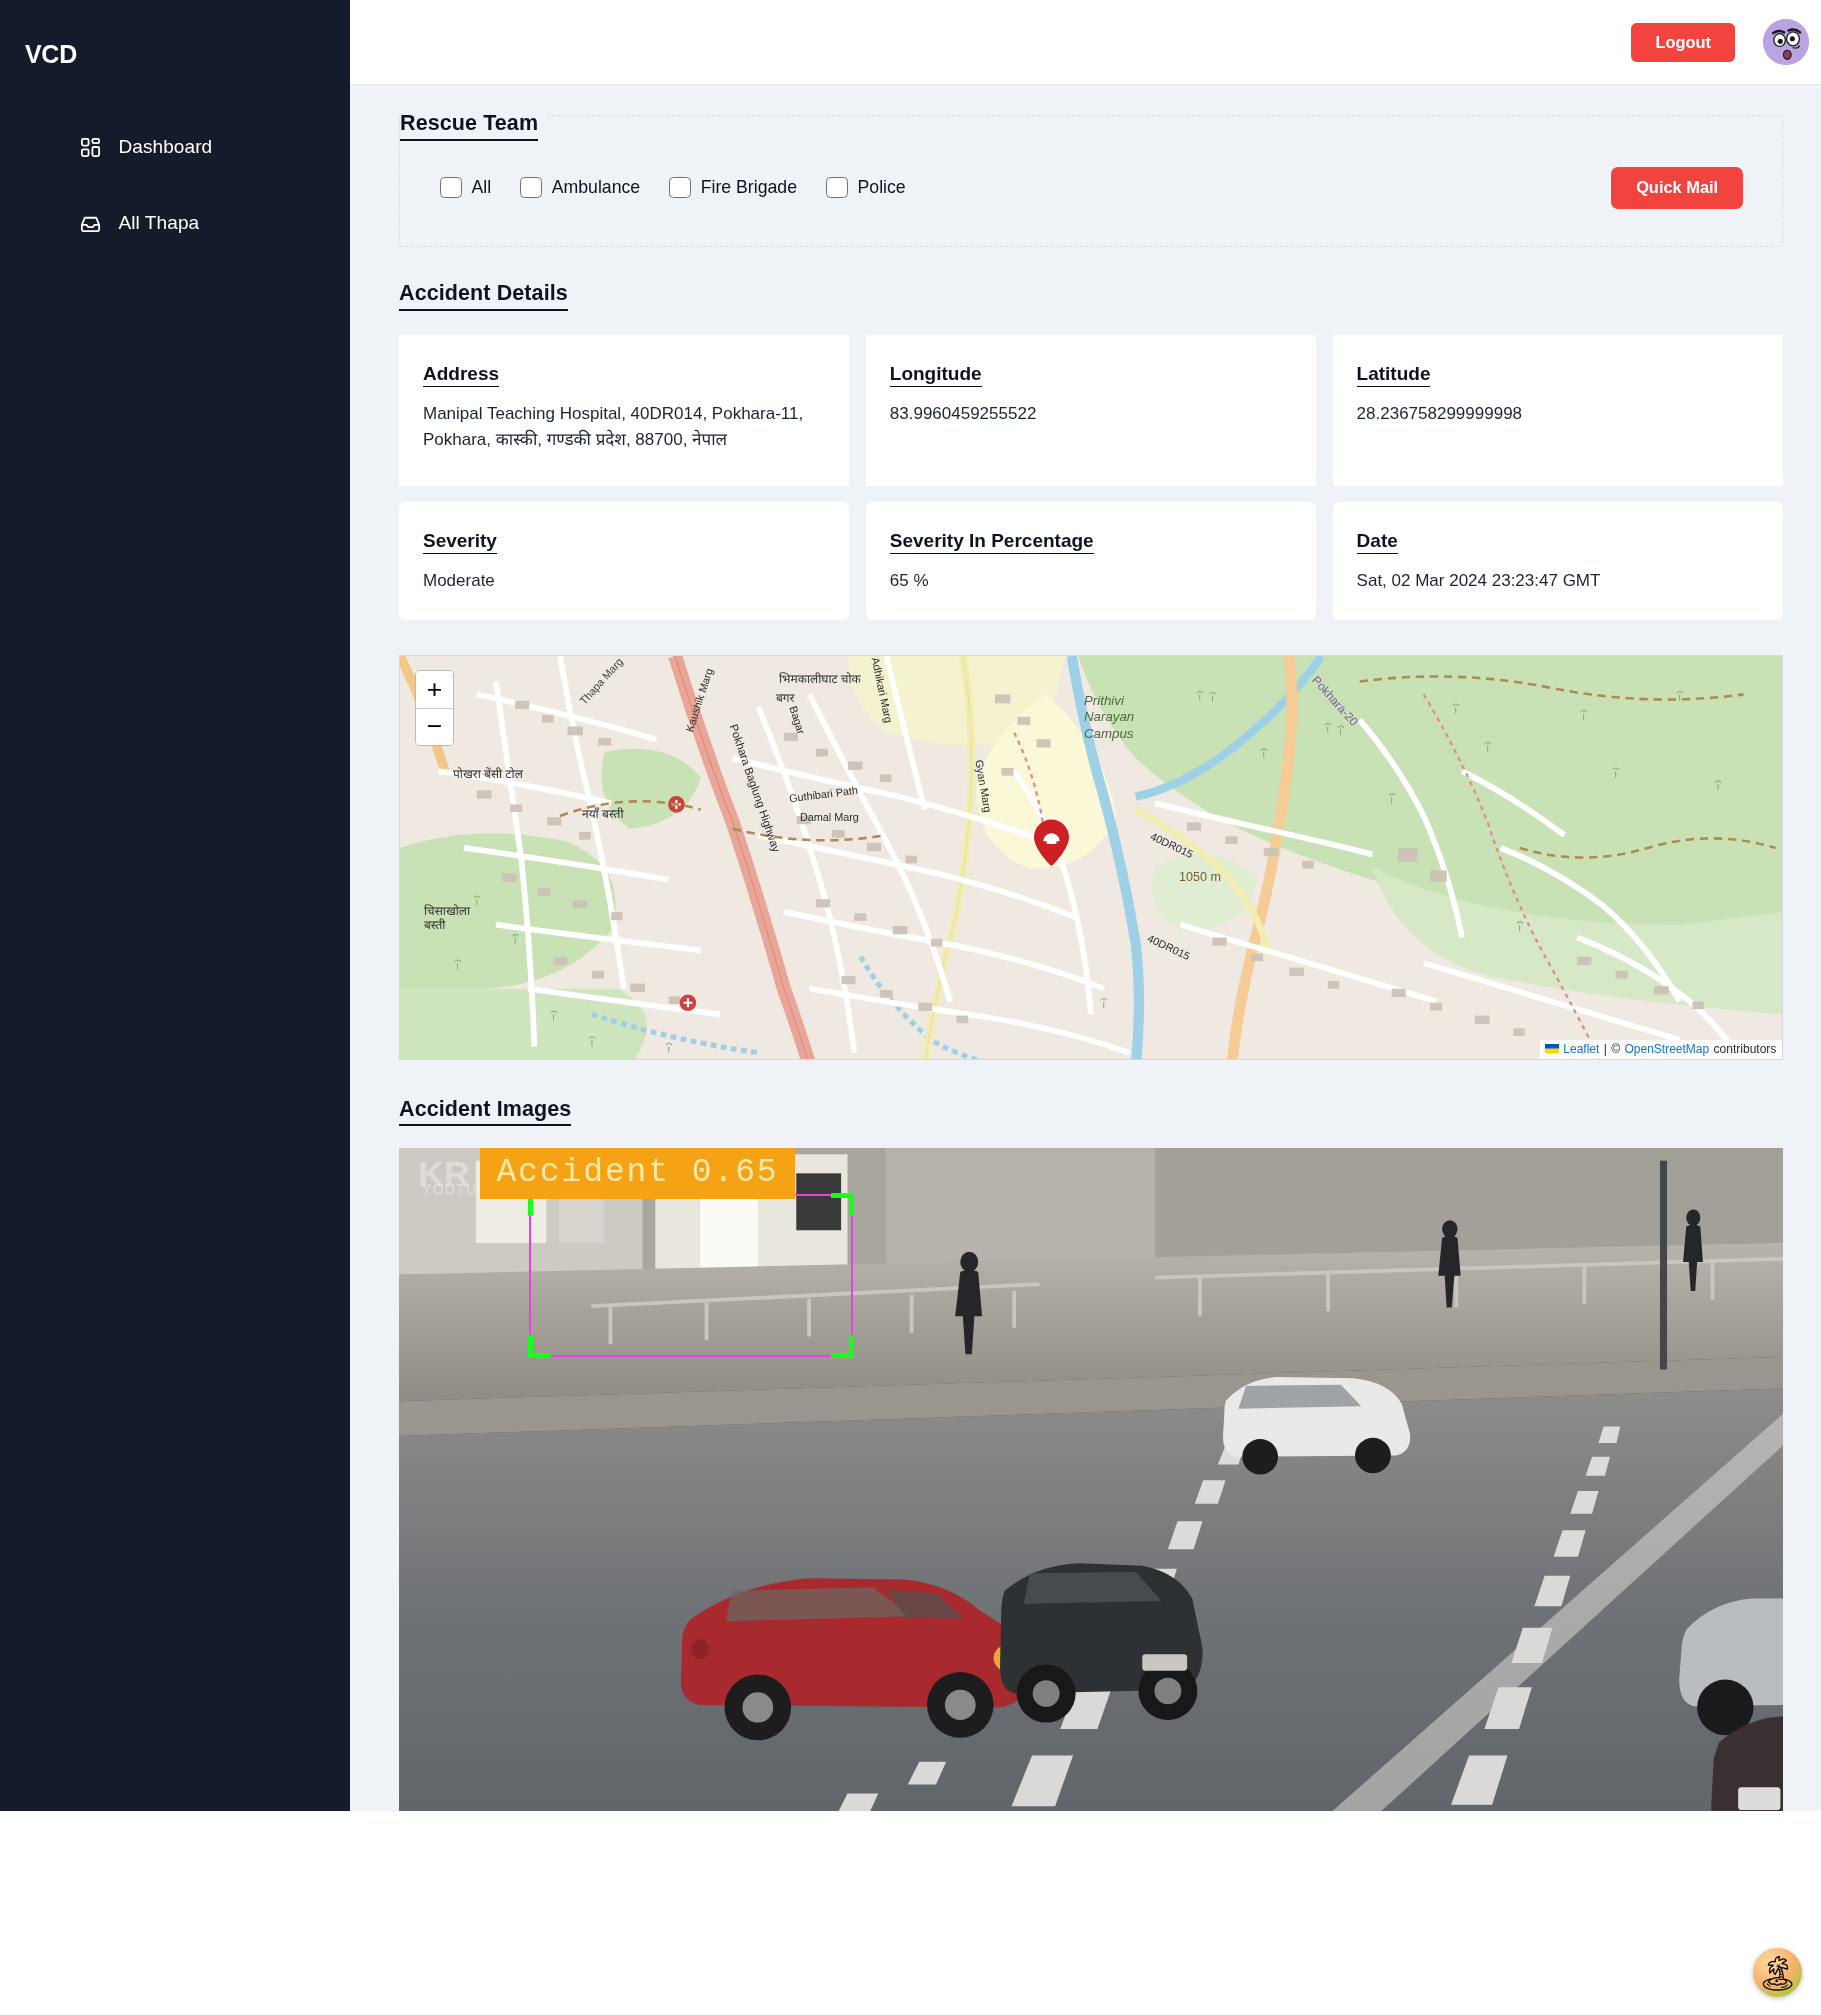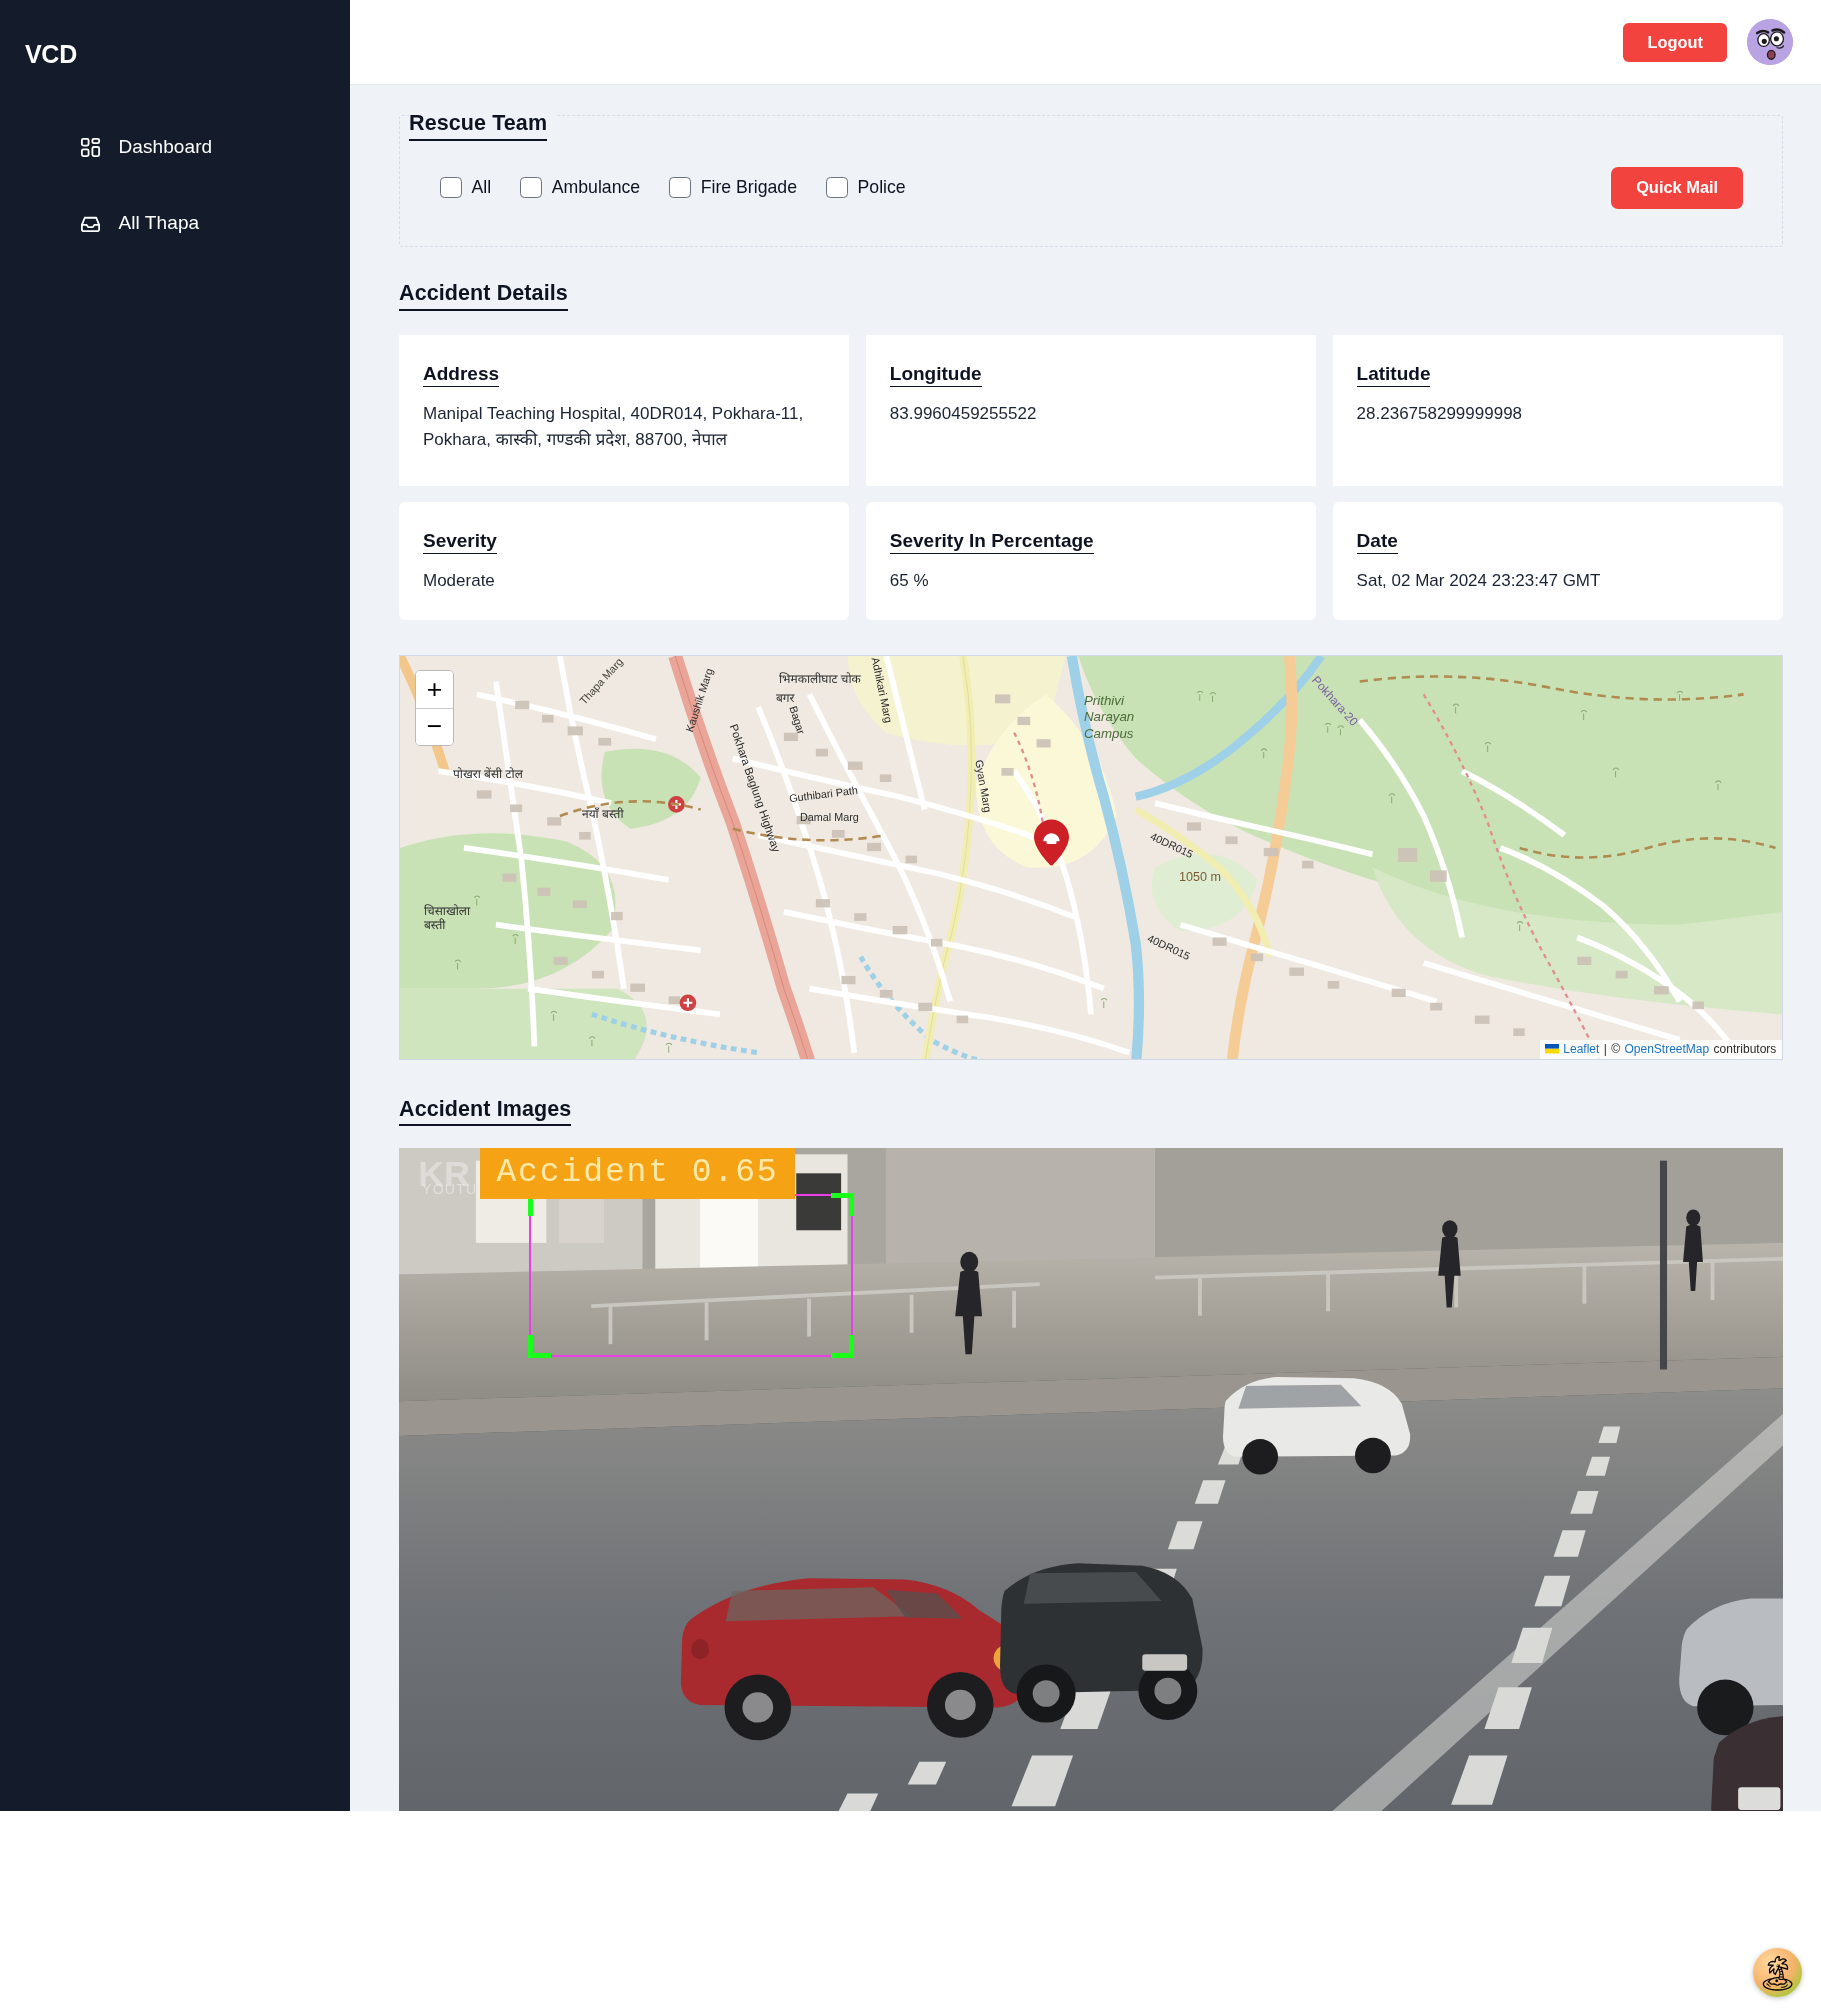--- a/index.html
+++ b/index.html
@@ -32,21 +32,21 @@
   .nav-item + .nav-item { margin-top: 35px; }
   .nav-icon { width: 23px; height: 23px; flex: 0 0 23px; display: block; }
   .nav-label { font-size: 19px; color: #ffffff; letter-spacing: 0.1px; }
 
   
   .main { flex: 1; display: flex; flex-direction: column; background: #eff3f8; min-width: 0; }
 
   .topbar {
     height: 85px; background: #ffffff;
     display: flex; align-items: center; justify-content: flex-end;
-    padding-right: 28px; gap: 20px; flex: 0 0 85px;
+    padding-right: 12px; gap: 28px; flex: 0 0 85px;
     border-bottom: 0.6px solid #e3e8ef;
   }
   .logout-btn {
     background: #f2433f; color: #ffffff; border: none;
     font-family: "Liberation Sans", sans-serif;
     font-size: 16.4px; font-weight: bold;
     padding: 10px 24px; border-radius: 5.7px; cursor: pointer;
   }
   .avatar {
     width: 46px; height: 46px; border-radius: 50%;
@@ -69,21 +69,21 @@
   
   .rescue-wrap { position: relative; margin-bottom: 34px; }
   .rescue-panel {
     border: 1.9px dashed #d4dce8;
     border-radius: 3.2px;
     padding: 40px 30px 26.6px 40px;
     display: flex; align-items: center; justify-content: space-between;
     min-height: 132px;
   }
   .rescue-title {
-    position: absolute; top: -3.8px; left: 10px;
+    position: absolute; top: -3.8px; left: 1px;
     background: #eff3f8; padding-right: 10px; z-index: 2;
   }
   .checkbox-row { display: flex; align-items: center; gap: 0; }
   .cb-item { display: flex; align-items: center; gap: 10px; margin-right: 29px; cursor: pointer; }
   .cb-box {
     width: 21.5px; height: 21.5px; border: 1.9px solid #6b7280;
     border-radius: 4.4px; background: #ffffff; flex: 0 0 21.5px;
   }
   .cb-label { font-size: 17.7px; color: #0d1321; }
   .quickmail-btn {

